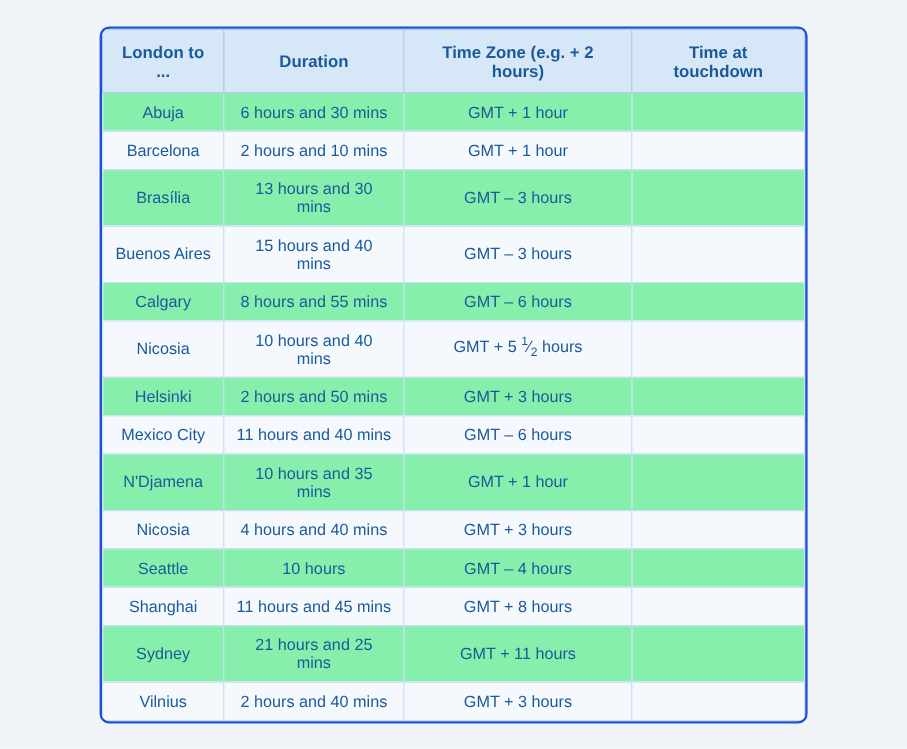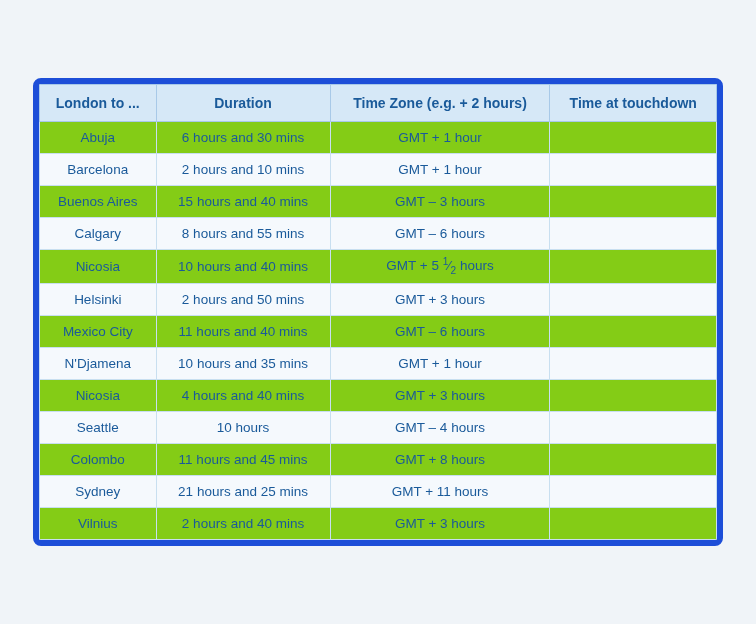--- a/index.html
+++ b/index.html
@@ -12,24 +12,24 @@
       background: #f0f4f8;
       display: flex;
       justify-content: center;
       align-items: center;
       min-height: 100vh;
       font-family: Arial, sans-serif;
     }
 
     .table-wrapper {
       background: #fff;
-      border: 6px solid #1d4ed8;
+      border: 2px solid #1d4ed8;
       border-radius: 8px;
       overflow: hidden;
-      width: 690px;
+      width: 590px;
     }
 
     table {
       width: 100%;
       border-collapse: collapse;
     }
 
     thead tr {
       background: #d6e8f7;
     }
@@ -37,21 +37,21 @@
     thead th {
       color: #1a5a9a;
       font-weight: bold;
       font-size: 14px;
       padding: 10px 8px;
       text-align: center;
       border: 1px solid #a8c9e8;
     }
 
     tbody tr {
-      background: #84cc16;
+      background: #86efac;
     }
 
     tbody tr:nth-child(even) {
       background: #f5f9fd;
     }
 
     tbody td {
       color: #1a5a9a;
       font-size: 13.5px;
       padding: 8px 10px;
@@ -82,20 +82,26 @@
     <tr>
           <td>Abuja</td>
           <td>6 hours and 30 mins</td>
           <td>GMT + 1 hour</td>
           <td></td>
         </tr>
         <tr>
           <td>Barcelona</td>
           <td>2 hours and 10 mins</td>
           <td>GMT + 1 hour</td>
+          <td></td>
+        </tr>
+        <tr>
+          <td>Brasília</td>
+          <td>13 hours and 30 mins</td>
+          <td>GMT – 3 hours</td>
           <td></td>
         </tr>
         <tr>
           <td>Buenos Aires</td>
           <td>15 hours and 40 mins</td>
           <td>GMT – 3 hours</td>
           <td></td>
         </tr>
         <tr>
           <td>Calgary</td>
@@ -133,21 +139,21 @@
           <td>GMT + 3 hours</td>
           <td></td>
         </tr>
         <tr>
           <td>Seattle</td>
           <td>10 hours</td>
           <td>GMT – 4 hours</td>
           <td></td>
         </tr>
         <tr>
-          <td>Colombo</td>
+          <td>Shanghai</td>
           <td>11 hours and 45 mins</td>
           <td>GMT + 8 hours</td>
           <td></td>
         </tr>
         <tr>
           <td>Sydney</td>
           <td>21 hours and 25 mins</td>
           <td>GMT + 11 hours</td>
           <td></td>
         </tr>

